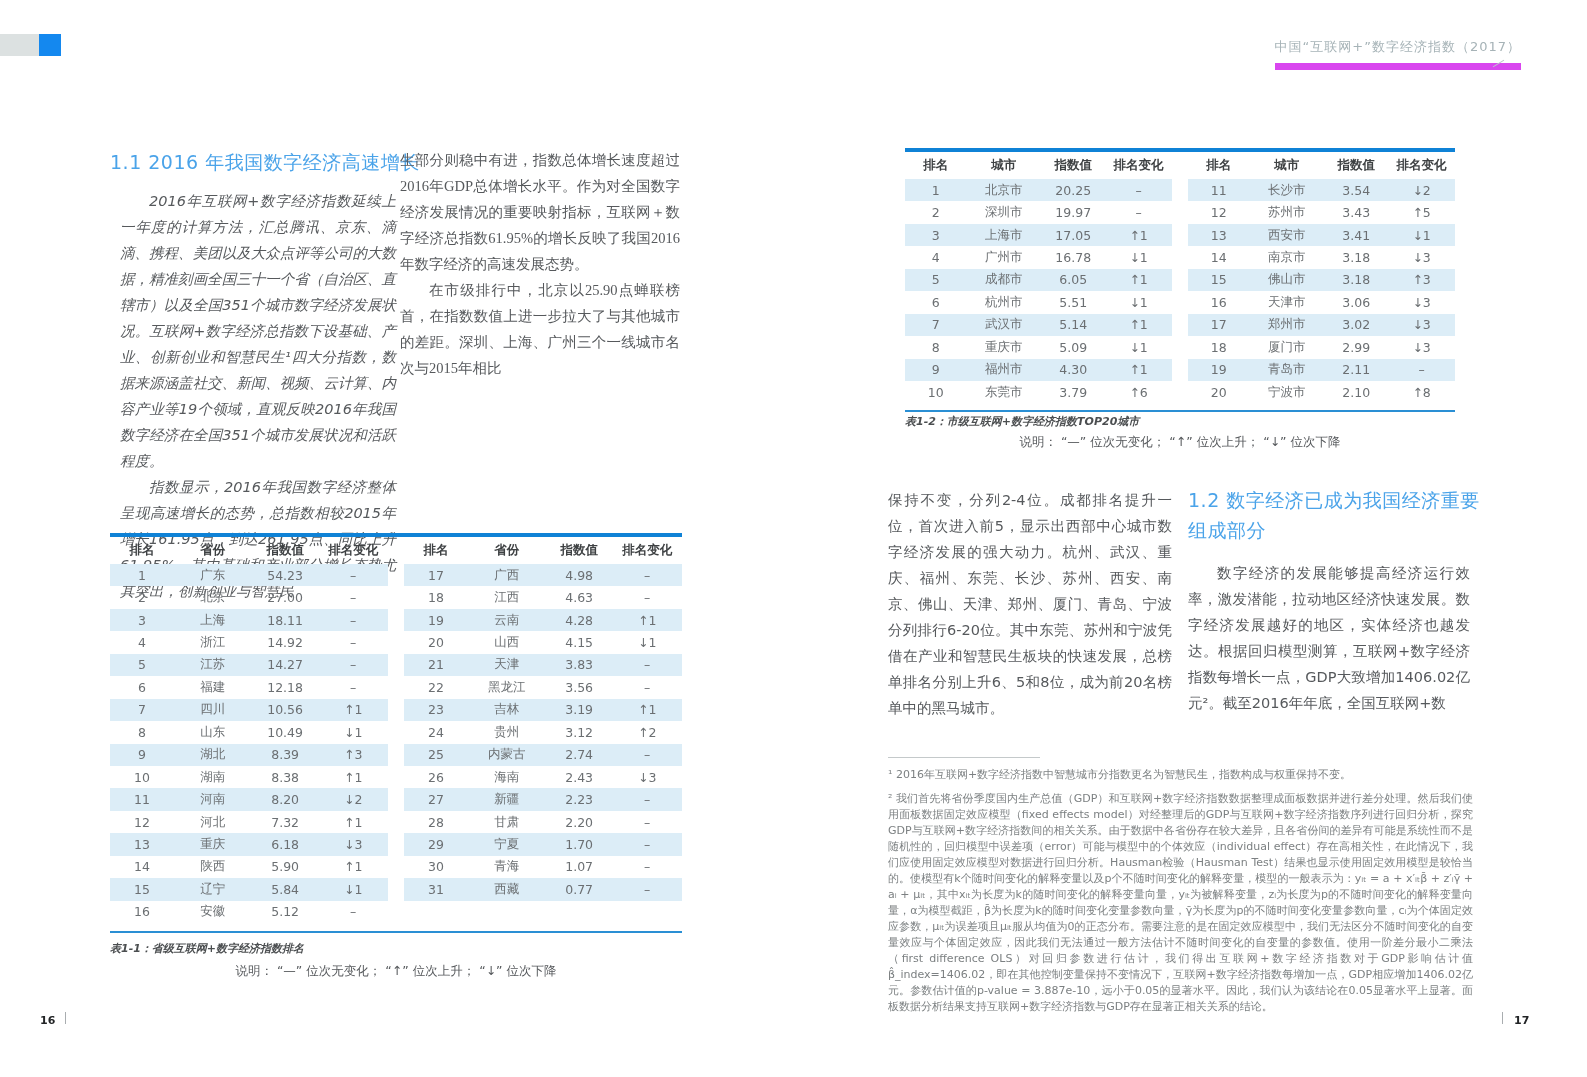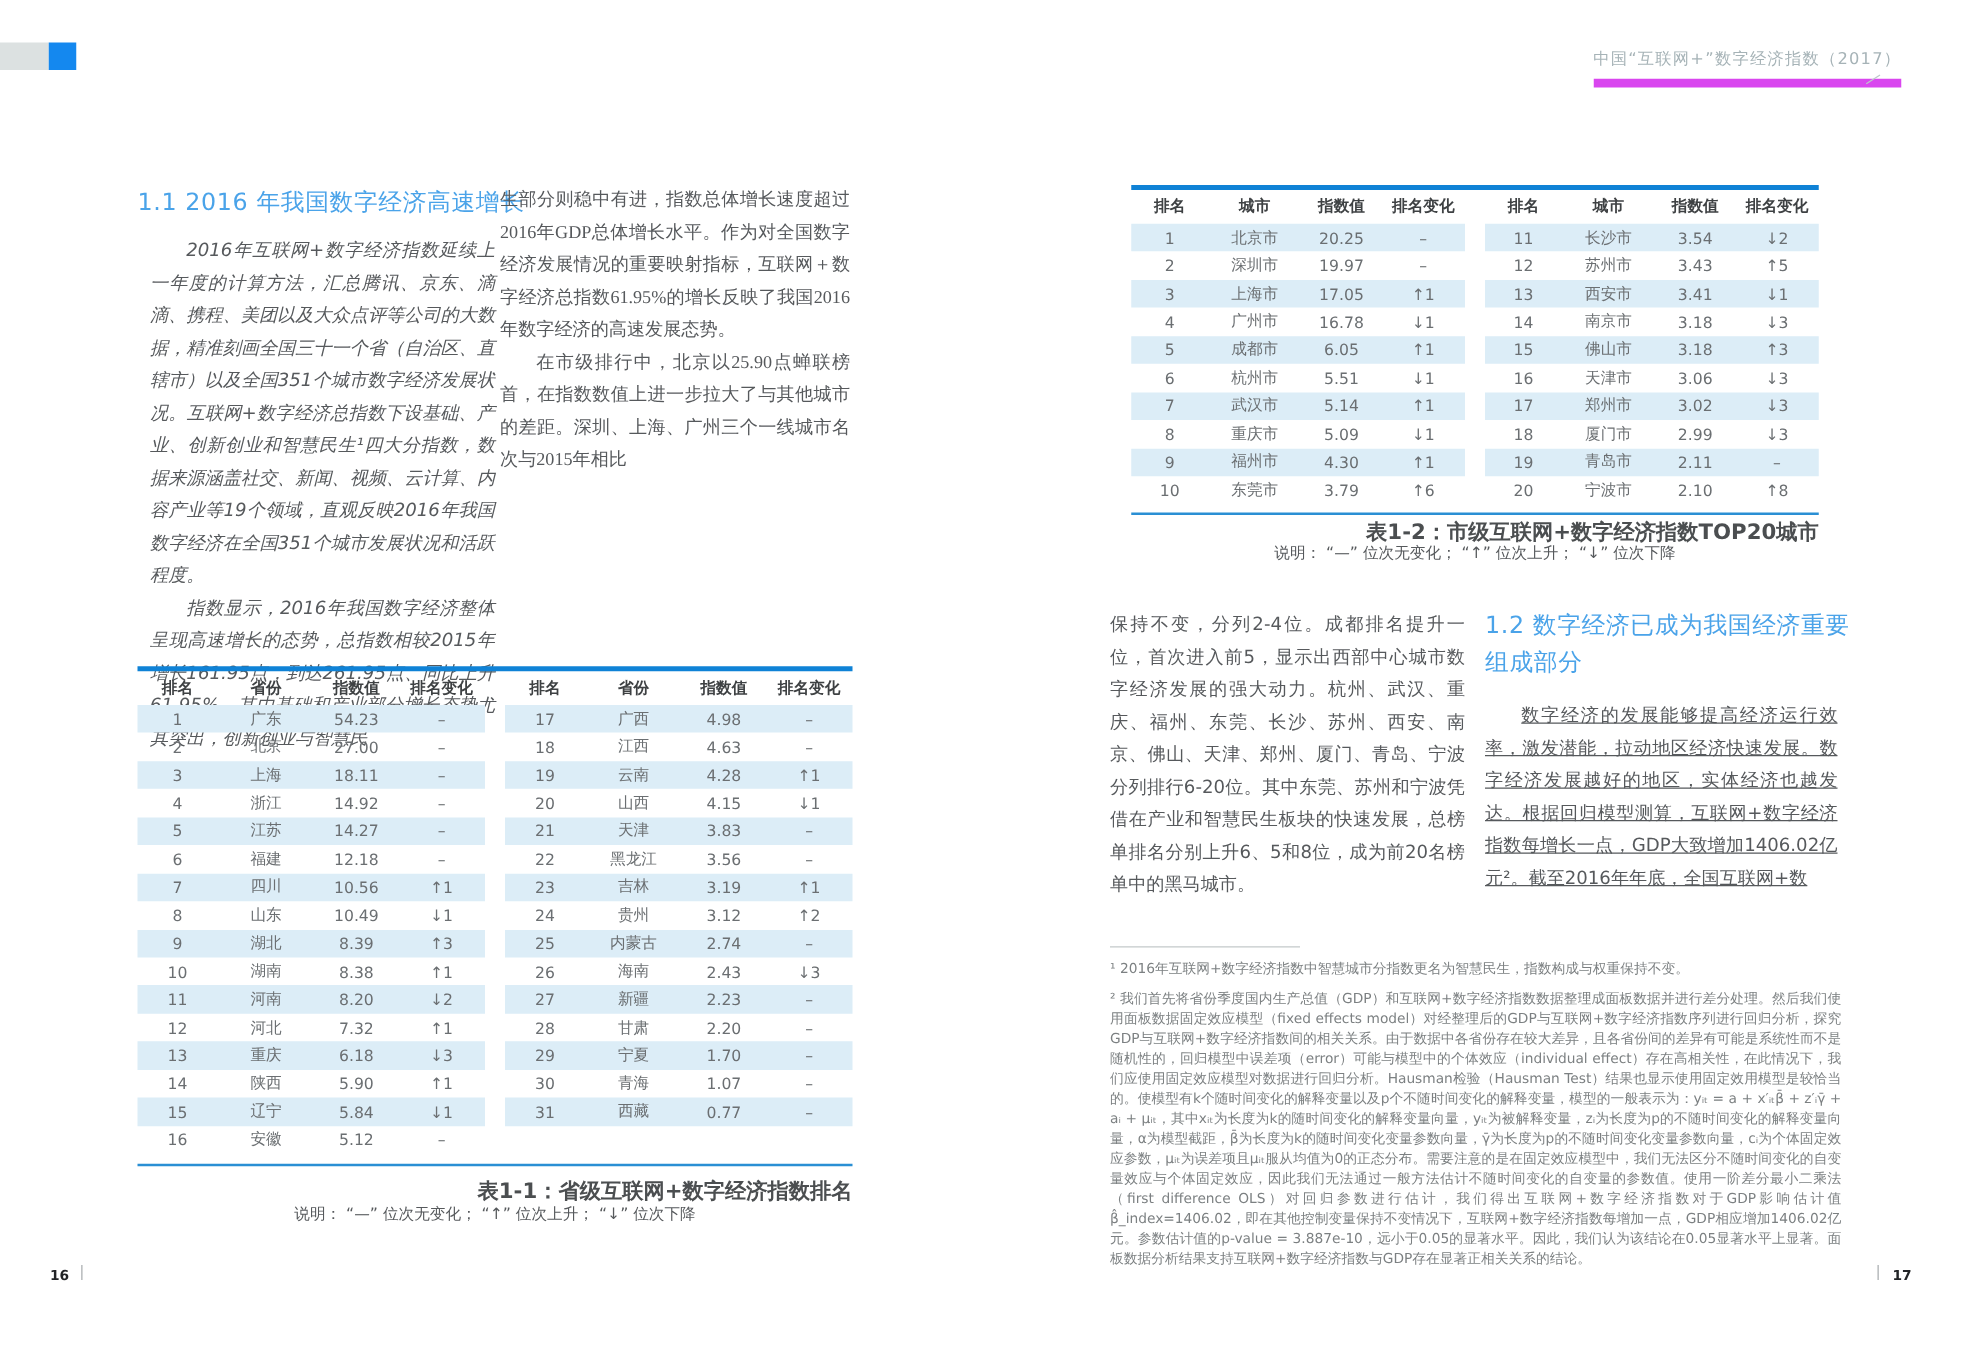--- a/index.html
+++ b/index.html
@@ -38,21 +38,21 @@
     border-top:4px solid #0f82d6;border-bottom:2px solid #2a8fd4;
     font-size:12.5px;
   }
   .subtable{flex:1;min-width:0;}
   .thead{display:flex;height:27px;align-items:center;font-weight:bold;color:#3e4143;}
   .trow{display:flex;height:22.45px;align-items:center;color:#6b6f72;}
   .trow.stripe{background:#dcedf7;}
   .tcell,.hcell{text-align:center;overflow:hidden;white-space:nowrap;}
   .c0{width:23%;}.c1{width:28%;}.c2{width:24%;}.c3{width:25%;}
 
-  .tcaption{font-size:17px;font-weight:bold;color:#4b4e50;text-align:right;}
+  .tcaption{font-size:11px;font-weight:bold;color:#4b4e50;text-align:left;font-style:italic;}
   .tnote{font-size:12.5px;color:#56595c;text-align:center;}
 
   
   .fn-divider{left:888px;top:757px;width:152px;height:1px;background:#c4c9ca;}
   .footnote{
     left:888px;width:585px;font-size:11px;line-height:16px;color:#7c8082;text-align:justify;
   }
 
   
   .pagenum{font-size:11px;font-weight:bold;color:#222426;}
@@ -433,21 +433,21 @@
   </div>
 </div>
 <div class="abs tcaption" style="left:905px;top:414px;width:550px;">表1-2：市级互联网+数字经济指数TOP20城市</div>
 <div class="abs tnote" style="left:905px;top:434px;width:550px;">说明： “—” 位次无变化； “↑” 位次上升； “↓” 位次下降</div>
 
 <div class="abs col" style="left:888px;top:487px;width:284px;">
   <p>保持不变，分列2-4位。成都排名提升一位，首次进入前5，显示出西部中心城市数字经济发展的强大动力。杭州、武汉、重庆、福州、东莞、长沙、苏州、西安、南京、佛山、天津、郑州、厦门、青岛、宁波分列排行6-20位。其中东莞、苏州和宁波凭借在产业和智慧民生板块的快速发展，总榜单排名分别上升6、5和8位，成为前20名榜单中的黑马城市。</p>
 </div>
 
 <div class="abs sec-heading" style="left:1188px;top:485px;width:292px;">1.2  数字经济已成为我国经济重要组成部分</div>
-<div class="abs col" style="left:1188px;top:560px;width:282px;text-decoration:underline;">
+<div class="abs col" style="left:1188px;top:560px;width:282px;">
   <p class="indent">数字经济的发展能够提高经济运行效率，激发潜能，拉动地区经济快速发展。数字经济发展越好的地区，实体经济也越发达。根据回归模型测算，互联网+数字经济指数每增长一点，GDP大致增加1406.02亿元²。截至2016年年底，全国互联网+数</p>
 </div>
 
 <div class="abs fn-divider"></div>
 <div class="abs footnote" style="top:767px;">¹ 2016年互联网+数字经济指数中智慧城市分指数更名为智慧民生，指数构成与权重保持不变。</div>
 <div class="abs footnote" style="top:791px;">² 我们首先将省份季度国内生产总值（GDP）和互联网+数字经济指数数据整理成面板数据并进行差分处理。然后我们使用面板数据固定效应模型（fixed effects model）对经整理后的GDP与互联网+数字经济指数序列进行回归分析，探究GDP与互联网+数字经济指数间的相关关系。由于数据中各省份存在较大差异，且各省份间的差异有可能是系统性而不是随机性的，回归模型中误差项（error）可能与模型中的个体效应（individual effect）存在高相关性，在此情况下，我们应使用固定效应模型对数据进行回归分析。Hausman检验（Hausman Test）结果也显示使用固定效用模型是较恰当的。使模型有k个随时间变化的解释变量以及p个不随时间变化的解释变量，模型的一般表示为：yᵢₜ = a + x′ᵢₜβ̄ + z′ᵢγ̄ + aᵢ + μᵢₜ，其中xᵢₜ为长度为k的随时间变化的解释变量向量，yᵢₜ为被解释变量，zᵢ为长度为p的不随时间变化的解释变量向量，α为模型截距，β̄为长度为k的随时间变化变量参数向量，γ̄为长度为p的不随时间变化变量参数向量，cᵢ为个体固定效应参数，μᵢₜ为误差项且μᵢₜ服从均值为0的正态分布。需要注意的是在固定效应模型中，我们无法区分不随时间变化的自变量效应与个体固定效应，因此我们无法通过一般方法估计不随时间变化的自变量的参数值。使用一阶差分最小二乘法（first difference OLS）对回归参数进行估计，我们得出互联网+数字经济指数对于GDP影响估计值 β̂_index=1406.02，即在其他控制变量保持不变情况下，互联网+数字经济指数每增加一点，GDP相应增加1406.02亿元。参数估计值的p-value = 3.887e-10，远小于0.05的显著水平。因此，我们认为该结论在0.05显著水平上显著。面板数据分析结果支持互联网+数字经济指数与GDP存在显著正相关关系的结论。</div>
 
 <div class="abs pagenum" style="left:40px;top:1014px;">16</div>
 <div class="abs pn-bar" style="left:65px;top:1012px;"></div>
 <div class="abs pn-bar" style="left:1502px;top:1012px;"></div>

